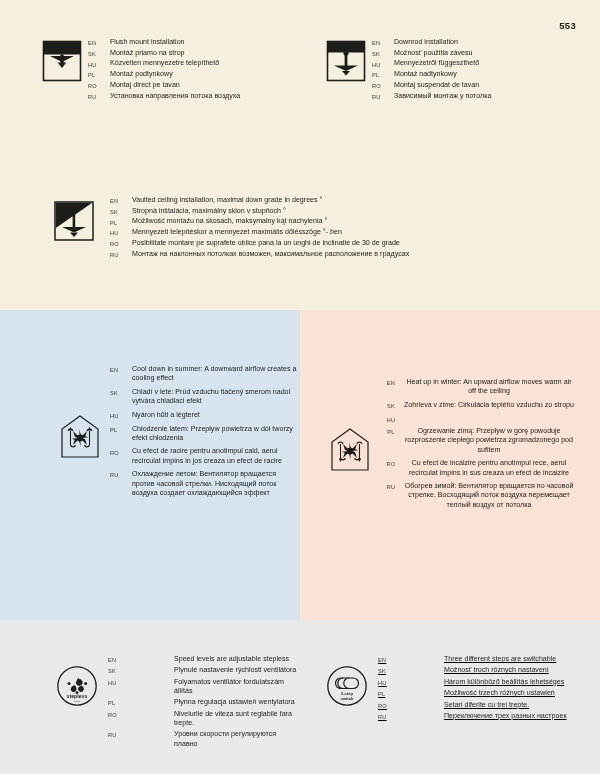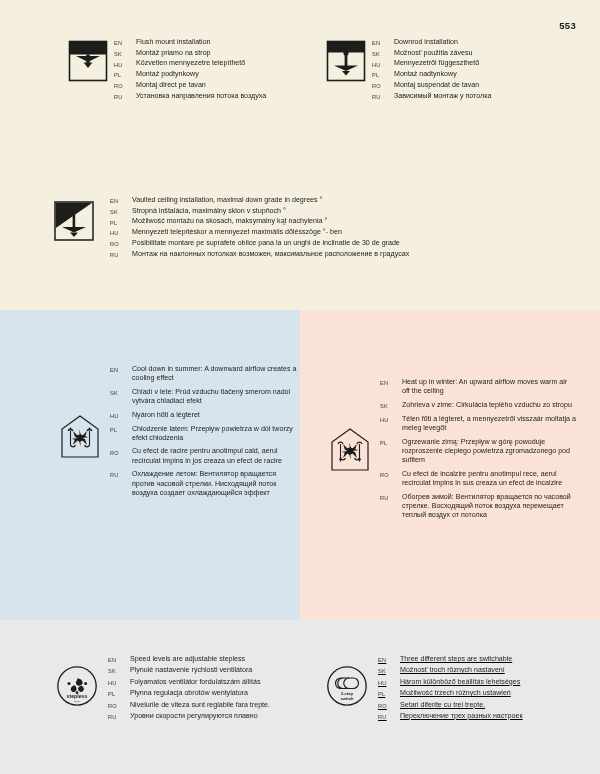--- a/index.html
+++ b/index.html
@@ -53,32 +53,32 @@
     text-transform: uppercase;
   }
   .txt {
     flex: 1 1 auto;
     font-size: 7.1px;
     line-height: 9.2px;
     color: #1d1d1b;
   }
 
   
-  #blk-flush   { left: 68px;  top: 38px;  width: 250px; }
+  #blk-flush   { left: 42px;  top: 38px;  width: 250px; }
   #blk-downrod { left: 326px; top: 38px;  width: 250px; }
   #blk-vault   { left: 52px;  top: 196px; width: 520px; }
   #blk-vault .icon-box { width: 58px; }
   #blk-vault .rows { max-width: 470px; }
   #blk-cool    { left: 58px;  top: 365px; width: 240px; }
-  #blk-heat    { left: 328px; top: 378px; width: 248px; }
+  #blk-heat    { left: 328px; top: 378px; width: 248px; text-align: center; }
   #blk-speed   { left: 56px;  top: 655px; width: 245px; }
   #blk-steps   { left: 326px; top: 655px; width: 248px; text-decoration: underline; }
 
   #blk-cool .row, #blk-heat .row { margin-bottom: 4.5px; }
-  #blk-speed .row, #blk-steps .row { margin-bottom: 2.2px; }
+  #blk-speed .row, #blk-steps .row { margin-bottom: 2.2px; gap: 44px; }
 
   #blk-cool .icon-box, #blk-heat .icon-box { width: 52px; padding-top: 48px; }
   #blk-speed .icon-box, #blk-steps .icon-box { width: 52px; padding-top: 10px; }
 
   .icon-svg { display: block; }
 </style>
 </head>
 <body>
 
 <div class="band band-cream"></div>
@@ -293,21 +293,20 @@
     <div class="row">
       <span class="lang">EN</span>
       <span class="txt">Heat up in winter: An upward airflow moves warm air off the ceiling</span>
     </div>
     <div class="row">
       <span class="lang">SK</span>
       <span class="txt">Zohrieva v zime: Cirkulácia teplého vzduchu zo stropu</span>
     </div>
     <div class="row">
       <span class="lang">HU</span>
-      <span class="txt">Télen fűti a légteret, a mennyezetről visszaár moltatja a meleg levegőt</span>
     </div>
     <div class="row">
       <span class="lang">PL</span>
       <span class="txt">Ogrzewanie zimą: Przepływ  w górę powoduje rozproszenie ciepłego powietrza zgromadzonego pod sufitem</span>
     </div>
     <div class="row">
       <span class="lang">RO</span>
       <span class="txt">Cu efect de incalzire pentru anotimpul rece, aerul recirculat impins in sus creaza un efect de incalzire</span>
     </div>
     <div class="row">
@@ -341,21 +340,21 @@
     <div class="row">
       <span class="lang">SK</span>
       <span class="txt">Plynulé nastavenie rýchlosti ventilátora</span>
     </div>
     <div class="row">
       <span class="lang">HU</span>
       <span class="txt">Folyamatos ventilátor fordulatszám állítás</span>
     </div>
     <div class="row">
       <span class="lang">PL</span>
-      <span class="txt">Płynna regulacja obrotów wentylatora</span>
+      <span class="txt">Płynna regulacja ustawień wentylatora</span>
     </div>
     <div class="row">
       <span class="lang">RO</span>
       <span class="txt">Nivelurile de viteza sunt reglabile fara trepte.</span>
     </div>
     <div class="row">
       <span class="lang">RU</span>
       <span class="txt">Уровни скорости регулируются плавно</span>
     </div>
   </div>

